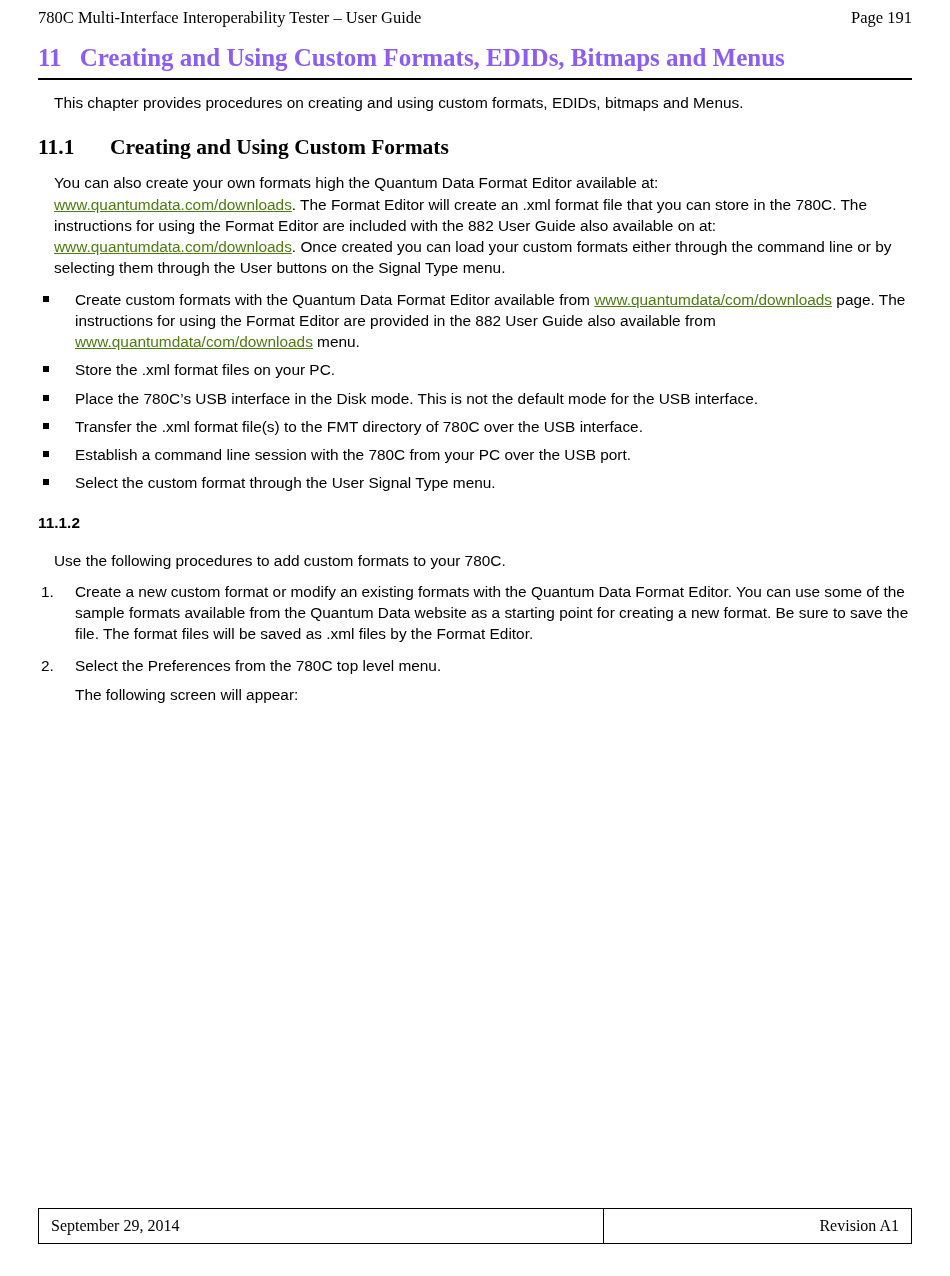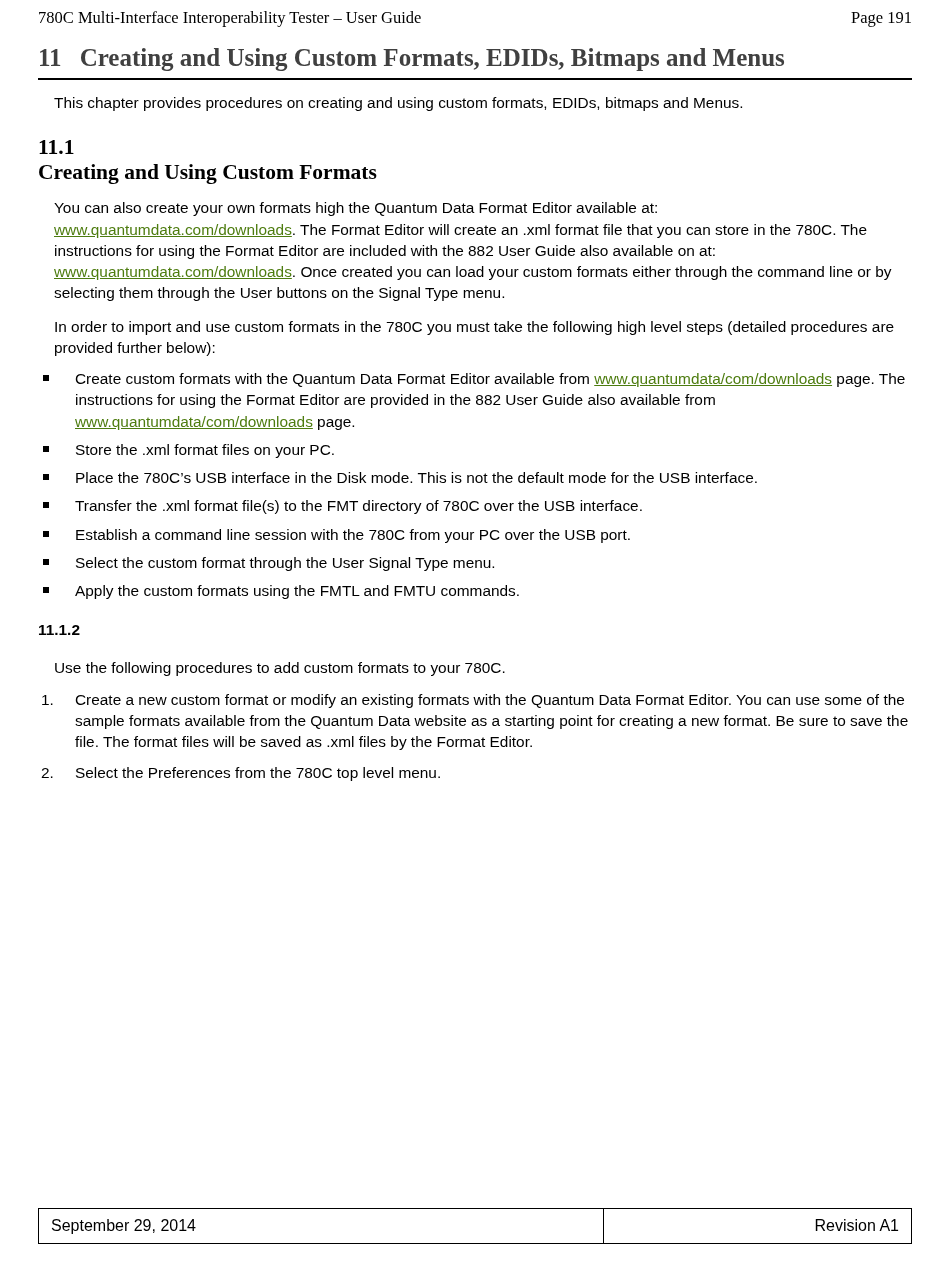--- a/index.html
+++ b/index.html
@@ -33,42 +33,41 @@
   }
   .running-header .left { font-family: "Liberation Serif", serif; font-size: 16.5px; }
   .running-header .right { font-family: "Liberation Serif", serif; font-size: 16.5px; }
 
   
   .chapter-head {
     margin-top: 12px;
     font-family: "Liberation Serif", serif;
     font-weight: bold;
     font-size: 25px;
-    color: #404040;
+    color: #8b5cf6;
     border-bottom: 2.5px solid #000;
     padding-bottom: 6px;
     display: flex;
     align-items: baseline;
   }
   .chapter-head .num { margin-right: 18px; }
 
   
   .para {
     font-size: 15.4px;
     line-height: 1.38;
     margin: 12px 0 0 16px;
   }
   h2.sec {
     font-family: "Liberation Serif", serif;
     font-weight: bold;
     font-size: 21.5px;
     margin: 22px 0 8px 0;
     display: flex;
-    align-items: flex-start;
-    flex-direction: column;
+    align-items: center;
   }
   h2.sec .num { width: 72px; flex: 0 0 auto; }
   h3.subsec {
     font-size: 15.4px;
     font-weight: bold;
     margin: 20px 0 6px 0;
     display: flex;
     align-items: baseline;
   }
   h3.subsec .num { width: 62px; flex: 0 0 auto; }
@@ -130,21 +129,21 @@
   
   .footer {
     position: absolute;
     left: 38px;
     right: 38px;
     bottom: 32px;
     border: 1px solid #000;
     height: 34px;
     display: flex;
     font-size: 16px;
-    font-family: Liberation Sans, sans-serif;
+    font-family: Liberation Serif, serif;
     align-items: flex-end;
   }
   .footer .fcell {
     display: flex;
     align-items: center;
     height: 100%;
     box-sizing: border-box;
   }
   .footer .fleft {
     flex: 0 0 565px;
@@ -178,60 +177,57 @@
     <span class="num">11.1</span>
     <span>Creating and Using Custom Formats</span>
   </h2>
 
   <p class="para">
     <span>You can also create your own formats high the Quantum Data Format Editor available at:</span><br>
     <a class="link" href="#">www.quantumdata.com/downloads</a><span>. The Format Editor will create an .xml format file that you can store in the 780C. The instructions for using the Format Editor are included with the 882 User Guide also available on at: </span><a class="link" href="#">www.quantumdata.com/downloads</a><span>. Once created you can load your custom formats either through the command line or by selecting them through the User buttons on the Signal Type menu.</span>
   </p>
 
 
-  <p class="para">In order to import and use custom formats in the 780C you must take the following high level steps (detailed procedures are provided further below):</p>
 
   <ul class="bullets">
     <li>
-      <span>Create custom formats with the Quantum Data Format Editor available from </span><a class="link" href="#">www.quantumdata/com/downloads</a><span> page. The instructions for using the Format Editor are provided in the 882 User Guide also available from </span><a class="link" href="#">www.quantumdata/com/downloads</a><span> page.</span>
+      <span>Create custom formats with the Quantum Data Format Editor available from </span><a class="link" href="#">www.quantumdata/com/downloads</a><span> page. The instructions for using the Format Editor are provided in the 882 User Guide also available from </span><a class="link" href="#">www.quantumdata/com/downloads</a><span> menu.</span>
     </li>
     <li>
       <span>Store the .xml format files on your PC.</span>
     </li>
     <li>
       <span>Place the 780C’s USB interface in the </span><span class="bold">Disk</span><span> mode. This is not the default mode for the USB interface.</span>
     </li>
     <li>
       <span>Transfer the .xml format file(s) to the FMT directory of 780C over the USB interface.</span>
     </li>
     <li>
       <span>Establish a command line session with the 780C from your PC over the USB port.</span>
     </li>
     <li>
       <span>Select the custom format through the User Signal Type menu.</span>
-    </li>
-    <li>
-      <span>Apply the custom formats using the FMTL and FMTU commands.</span>
     </li>
   </ul>
 
   <h3 class="subsec">
     <span class="num">11.1.2</span>
   </h3>
 
   <p class="para" style="margin-top:18px;">Use the following procedures to add custom formats to your 780C.</p>
 
   <ol class="nums">
     <li>
       <span>Create a new custom format or modify an existing formats with the Quantum Data Format Editor. You can use some of the sample formats available from the Quantum Data website as a starting point for creating a new format. Be sure to save the file. The format files will be saved as .xml files by the Format Editor.</span>
     </li>
     <li>
       <span>Select the </span><span class="bold">Preferences</span><span> from the 780C top level menu.</span>
     </li>
   </ol>
 
+  <p class="indent-note">The following screen will appear:</p>
 
   <div class="footer">
     <div class="fcell fleft">September 29, 2014</div>
     <div class="fcell fright">Revision A1</div>
   </div>
 
 </div>
 
 </body></html>

